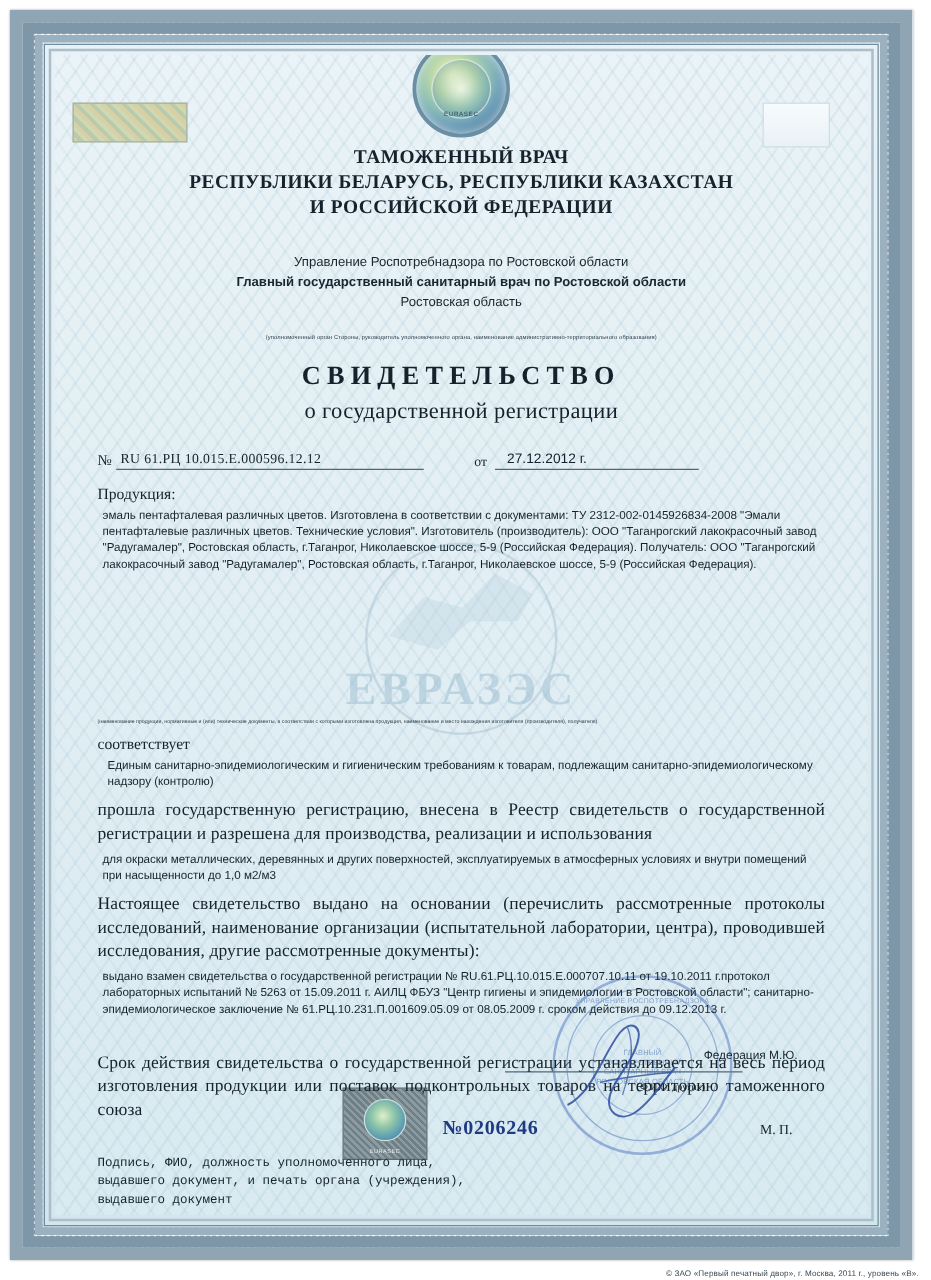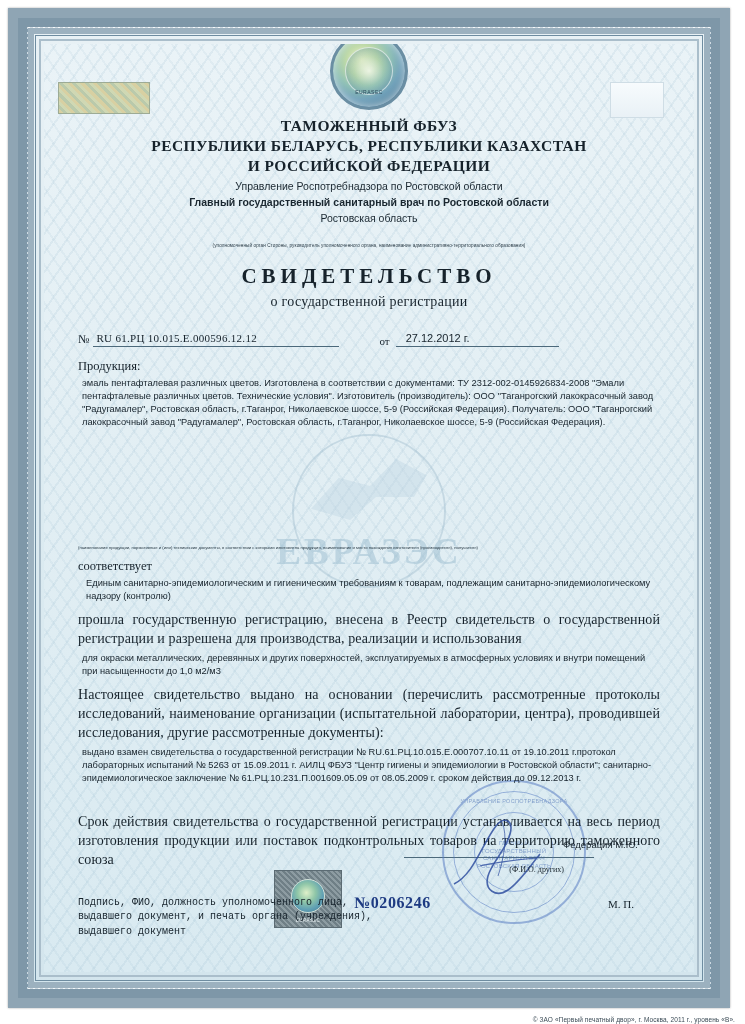--- a/index.html
+++ b/index.html
@@ -207,21 +207,21 @@
     font-size: 15.5px;
     line-height: 1.28;
     letter-spacing: 0.4px;
     margin-top: 2px;
   }
   .authority {
     text-align: center;
     font-family: "Liberation Sans", sans-serif;
     font-size: 10.5px;
     line-height: 1.5;
-    margin-top: 4px;
+    margin-top: 28px;
     color: #1a2730;
   }
   .authority .b { font-weight: bold; }
 
   .tiny-legend {
     text-align: center;
     font-size: 4.6px;
     color: #2a3b46;
     margin-top: 16px;
     letter-spacing: 0.1px;
@@ -231,21 +231,21 @@
     text-align: center;
     font-family: "Liberation Serif", serif;
     font-weight: bold;
     font-size: 21px;
     letter-spacing: 5px;
     margin-top: 16px;
   }
   .svid-sub {
     text-align: center;
     font-family: "Liberation Serif", serif;
-    font-size: 14px;
+    font-size: 18px;
     margin-top: 5px;
     letter-spacing: 0.3px;
   }
 
   .numline {
     display: flex;
     align-items: flex-end;
     margin-top: 22px;
     font-size: 11px;
   }
@@ -477,21 +477,21 @@
 
     <div id="watermark">
       <div class="wm-circle"></div>
       <div class="wm-bird"></div>
       <div class="wm-text">ЕВРАЗЭС</div>
     </div>
 
     <div id="content">
 
       <div class="title-block">
-        <div>ТАМОЖЕННЫЙ ФБУЗ</div>
+        <div>ТАМОЖЕННЫЙ ВРАЧ</div>
         <div>РЕСПУБЛИКИ БЕЛАРУСЬ, РЕСПУБЛИКИ КАЗАХСТАН</div>
         <div>И РОССИЙСКОЙ ФЕДЕРАЦИИ</div>
       </div>
 
       <div class="authority">
         <div>Управление Роспотребнадзора по Ростовской области</div>
         <div class="b">Главный государственный санитарный врач по Ростовской области</div>
         <div>Ростовская область</div>
       </div>
 

